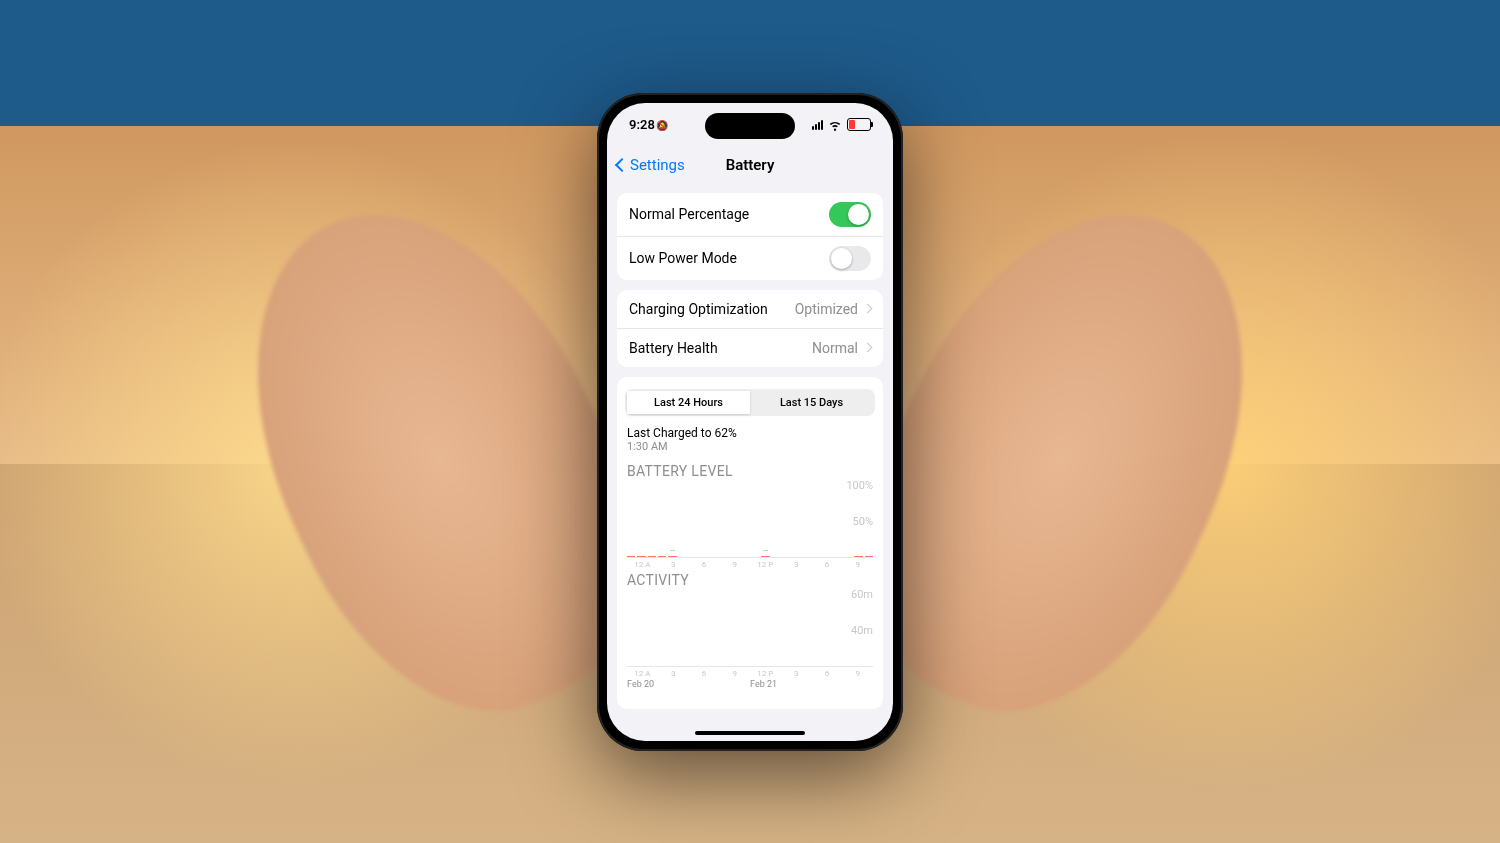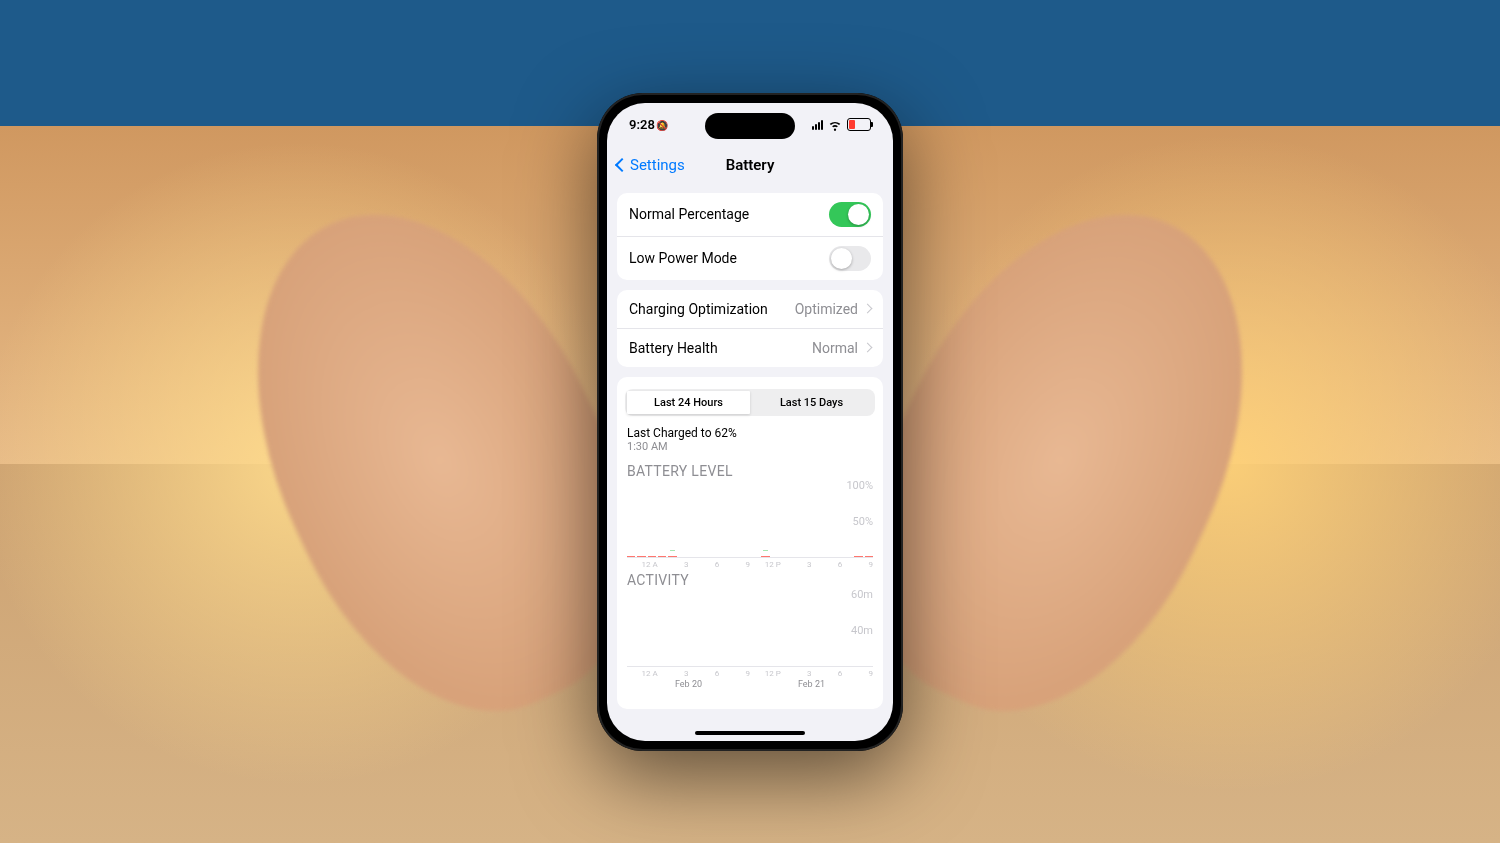--- a/index.html
+++ b/index.html
@@ -69,23 +69,23 @@
   .chart .ylab{position:absolute;right:0;font-size:11px;color:#c7c7cc;}
   .chart .ylab.top{top:-2px;} .chart .ylab.mid{top:45%;}
   .bar{flex:1;display:flex;flex-direction:column;justify-content:flex-end;position:relative;}
   .bar .g{background:#34c759;width:100%;}
   .bar .r{background:#ff3b30;width:100%;border-top:1px solid rgba(255,255,255,.3);}
   .bar .b{background:#007aff;width:100%;}
   .bar .l{background:#5ac8fa;width:100%;}
   .bar .charge{position:absolute;top:-6px;left:20%;width:60%;background:#a8e6b1;}
 
   .xticks{display:flex;font-size:8px;color:#c7c7cc;margin-top:2px;}
-  .xticks span{flex:1;text-align:right;}
+  .xticks span{flex:1;text-align:center;}
   .xday{font-size:9px;color:#8e8e93;display:flex;margin-top:1px;}
-  .xday span{flex:1;text-align:center;}
+  .xday span{flex:1;text-align:left;}
 
   .usage{display:flex;padding:12px 10px 0;gap:40px;}
 
   .homebar{position:absolute;bottom:6px;left:50%;transform:translateX(-50%);width:110px;height:4px;background:#000;border-radius:3px;}
   .bell{font-size:10px;margin-left:2px;}
 </style>
 </head>
 <body>
 
 <div class="hand left"></div>

